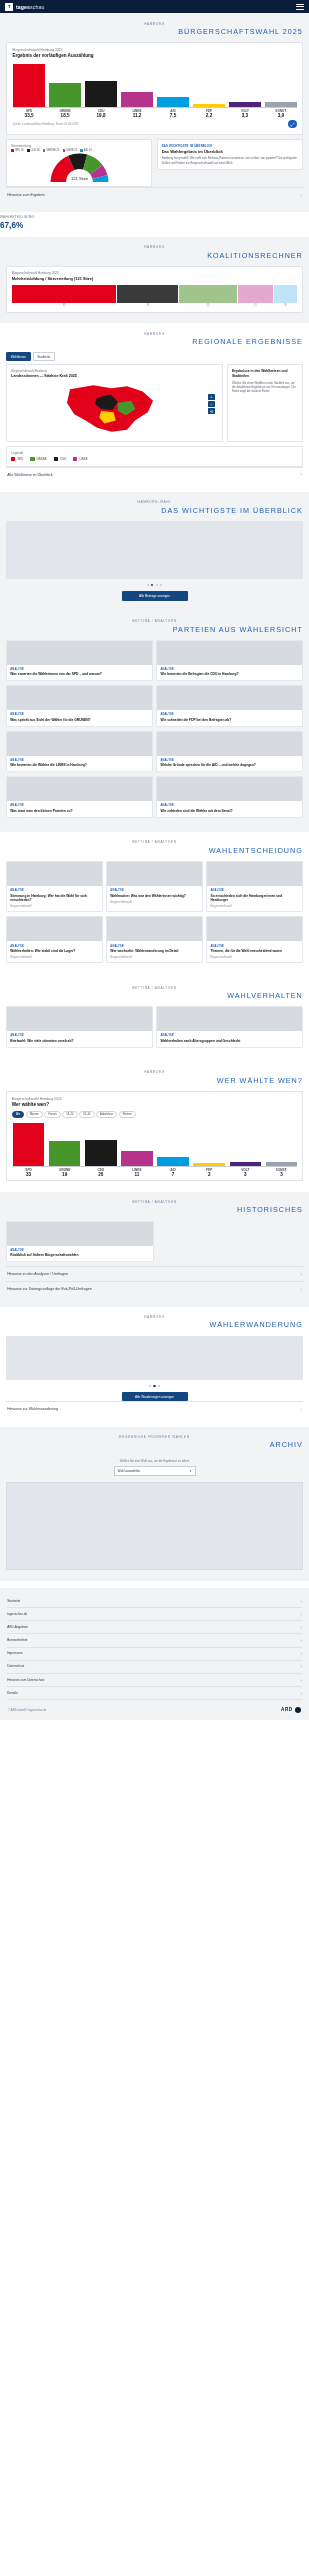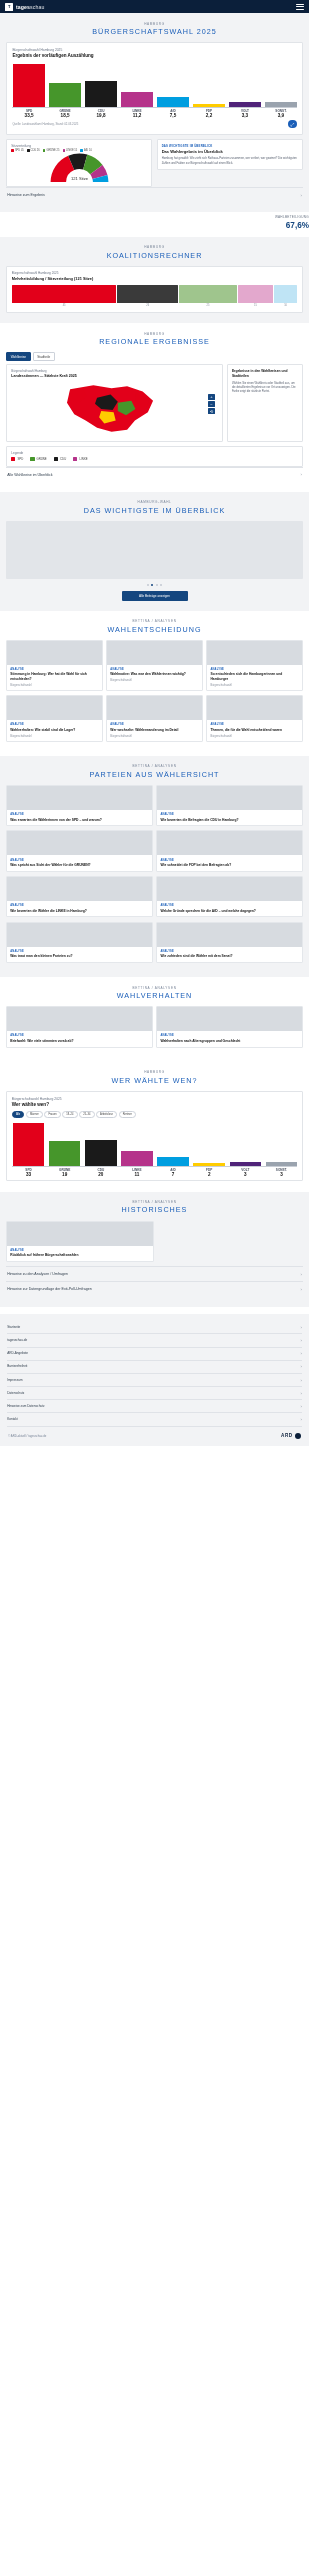--- a/index.html
+++ b/index.html
@@ -29,21 +29,21 @@
   .burger { width:8.2px; display:flex; flex-direction:column; gap:1.5px; }
   .burger i { display:block; height:0.8px; background:#fff; border-radius:0.5px; }
 
   
   .section { padding:8.2px 6.2px 10.3px; }
   .sec-kicker {
     text-align:center; font-size:3.1px; letter-spacing:0.7px; color:#7a8699;
     text-transform:uppercase; margin-bottom:1.5px;
   }
   .sec-title {
-    text-align:center; font-size:7.2px; letter-spacing:1px; color:#1a5eb8;
+    text-align:right; font-size:7.2px; letter-spacing:1px; color:#1a5eb8;
     text-transform:uppercase; font-weight:400; margin:0 0 6.2px;
   }
   .bg-grey { background:#f2f3f5; }
   .bg-white { background:#ffffff; }
 
   
   .card {
     background:#fff; border:0.5px solid #e1e4e8; border-radius:1px; padding:5.2px;
   }
   .card-label { font-size:3.3px; color:#6b7585; margin-bottom:1px; }
@@ -83,21 +83,21 @@
   .promo-title { font-size:4.1px; font-weight:bold; color:#111; margin:1.5px 0 2.1px; }
   .promo-text { font-size:2.8px; color:#5a6271; line-height:1.5; }
 
   .rowlink {
     display:flex; align-items:center; justify-content:space-between;
     border-top:0.5px solid #dfe2e7; padding:4.6px 1px; font-size:3.6px; color:#33404f;
   }
   .chev { color:#8e97a4; font-size:4.1px; }
 
   
-  .turnout { text-align:right; padding:2.1px 0 7.2px; }
+  .turnout { text-align:left; padding:2.1px 0 7.2px; }
   .turnout-label { font-size:3.1px; color:#6b7585; letter-spacing:0.3px; }
   .turnout-val { font-size:8.2px; font-weight:bold; color:#14467f; margin-top:2.1px; }
 
   
   .coal-card { background:#fff; border:0.5px solid #e1e4e8; border-radius:1px; padding:4.6px; }
   .coal-sub { font-size:3.1px; color:#6b7585; }
   .coal-title { font-size:3.9px; font-weight:bold; margin:1px 0 4.1px; color:#111; }
   .coal-bars { display:flex; height:17.5px; gap:1px; align-items:stretch; }
   .coal-seg { border-radius:0.5px; }
   .coal-axis { display:flex; gap:1px; margin-top:1.5px; }
@@ -421,20 +421,91 @@
     <div class="big-placeholder" style="height:58px"></div>
     <div class="dots" id="overview-dots">
         <div class="dot"></div>
         <div class="dot on"></div>
         <div class="dot"></div>
         <div class="dot"></div>
       </div>
     <div class="cta">Alle Beiträge anzeigen</div>
   </div>
 
+  <div class="section bg-grey">
+    <div class="sec-kicker">BETTINA / ANALYSEN</div>
+    <h2 class="sec-title">PARTEIEN AUS WÄHLERSICHT</h2>
+    <div id="pa-grid">
+        <div class="teaser-grid" style="margin-bottom: 4.1px;">
+          <div class="teaser">
+            <div class="teaser-img"></div>
+            <div class="teaser-body">
+              <div class="teaser-kicker">ANALYSE</div>
+              <div class="teaser-title">Was erwarten die Wählerinnen von der SPD – und warum?</div>
+            </div>
+          </div>
+          <div class="teaser">
+            <div class="teaser-img"></div>
+            <div class="teaser-body">
+              <div class="teaser-kicker">ANALYSE</div>
+              <div class="teaser-title">Wie bewerten die Befragten die CDU in Hamburg?</div>
+            </div>
+          </div>
+        </div>
+        <div class="teaser-grid" style="margin-bottom: 4.1px;">
+          <div class="teaser">
+            <div class="teaser-img"></div>
+            <div class="teaser-body">
+              <div class="teaser-kicker">ANALYSE</div>
+              <div class="teaser-title">Was spricht aus Sicht der Wähler für die GRÜNEN?</div>
+            </div>
+          </div>
+          <div class="teaser">
+            <div class="teaser-img"></div>
+            <div class="teaser-body">
+              <div class="teaser-kicker">ANALYSE</div>
+              <div class="teaser-title">Wie schneidet die FDP bei den Befragten ab?</div>
+            </div>
+          </div>
+        </div>
+        <div class="teaser-grid" style="margin-bottom: 4.1px;">
+          <div class="teaser">
+            <div class="teaser-img"></div>
+            <div class="teaser-body">
+              <div class="teaser-kicker">ANALYSE</div>
+              <div class="teaser-title">Wie bewerten die Wähler die LINKE in Hamburg?</div>
+            </div>
+          </div>
+          <div class="teaser">
+            <div class="teaser-img"></div>
+            <div class="teaser-body">
+              <div class="teaser-kicker">ANALYSE</div>
+              <div class="teaser-title">Welche Gründe sprechen für die AfD – und welche dagegen?</div>
+            </div>
+          </div>
+        </div>
+        <div class="teaser-grid" style="margin-bottom: 4.1px;">
+          <div class="teaser">
+            <div class="teaser-img"></div>
+            <div class="teaser-body">
+              <div class="teaser-kicker">ANALYSE</div>
+              <div class="teaser-title">Was traut man den kleinen Parteien zu?</div>
+            </div>
+          </div>
+          <div class="teaser">
+            <div class="teaser-img"></div>
+            <div class="teaser-body">
+              <div class="teaser-kicker">ANALYSE</div>
+              <div class="teaser-title">Wie zufrieden sind die Wähler mit dem Senat?</div>
+            </div>
+          </div>
+        </div>
+      </div>
+  </div>
+
   <div class="section bg-white">
     <div class="sec-kicker">BETTINA / ANALYSEN</div>
     <h2 class="sec-title">WAHLENTSCHEIDUNG</h2>
     <div id="we-grid">
         <div class="teaser-grid" style="margin-bottom: 4.1px;">
           <div class="teaser">
             <div class="teaser-img"></div>
             <div class="teaser-body">
               <div class="teaser-kicker">ANALYSE</div>
               <div class="teaser-title">Stimmung in Hamburg: Wer hat die Wahl für sich entschieden?</div>
@@ -474,91 +545,20 @@
               <div class="teaser-title">Wer wechselte: Wählerwanderung im Detail</div>
               <div class="teaser-meta">Bürgerschaftswahl</div>
             </div>
           </div>
           <div class="teaser">
             <div class="teaser-img"></div>
             <div class="teaser-body">
               <div class="teaser-kicker">ANALYSE</div>
               <div class="teaser-title">Themen, die für die Wahl entscheidend waren</div>
               <div class="teaser-meta">Bürgerschaftswahl</div>
-            </div>
-          </div>
-        </div>
-      </div>
-  </div>
-
-  <div class="section bg-grey">
-    <div class="sec-kicker">BETTINA / ANALYSEN</div>
-    <h2 class="sec-title">PARTEIEN AUS WÄHLERSICHT</h2>
-    <div id="pa-grid">
-        <div class="teaser-grid" style="margin-bottom: 4.1px;">
-          <div class="teaser">
-            <div class="teaser-img"></div>
-            <div class="teaser-body">
-              <div class="teaser-kicker">ANALYSE</div>
-              <div class="teaser-title">Was erwarten die Wählerinnen von der SPD – und warum?</div>
-            </div>
-          </div>
-          <div class="teaser">
-            <div class="teaser-img"></div>
-            <div class="teaser-body">
-              <div class="teaser-kicker">ANALYSE</div>
-              <div class="teaser-title">Wie bewerten die Befragten die CDU in Hamburg?</div>
-            </div>
-          </div>
-        </div>
-        <div class="teaser-grid" style="margin-bottom: 4.1px;">
-          <div class="teaser">
-            <div class="teaser-img"></div>
-            <div class="teaser-body">
-              <div class="teaser-kicker">ANALYSE</div>
-              <div class="teaser-title">Was spricht aus Sicht der Wähler für die GRÜNEN?</div>
-            </div>
-          </div>
-          <div class="teaser">
-            <div class="teaser-img"></div>
-            <div class="teaser-body">
-              <div class="teaser-kicker">ANALYSE</div>
-              <div class="teaser-title">Wie schneidet die FDP bei den Befragten ab?</div>
-            </div>
-          </div>
-        </div>
-        <div class="teaser-grid" style="margin-bottom: 4.1px;">
-          <div class="teaser">
-            <div class="teaser-img"></div>
-            <div class="teaser-body">
-              <div class="teaser-kicker">ANALYSE</div>
-              <div class="teaser-title">Wie bewerten die Wähler die LINKE in Hamburg?</div>
-            </div>
-          </div>
-          <div class="teaser">
-            <div class="teaser-img"></div>
-            <div class="teaser-body">
-              <div class="teaser-kicker">ANALYSE</div>
-              <div class="teaser-title">Welche Gründe sprechen für die AfD – und welche dagegen?</div>
-            </div>
-          </div>
-        </div>
-        <div class="teaser-grid" style="margin-bottom: 4.1px;">
-          <div class="teaser">
-            <div class="teaser-img"></div>
-            <div class="teaser-body">
-              <div class="teaser-kicker">ANALYSE</div>
-              <div class="teaser-title">Was traut man den kleinen Parteien zu?</div>
-            </div>
-          </div>
-          <div class="teaser">
-            <div class="teaser-img"></div>
-            <div class="teaser-body">
-              <div class="teaser-kicker">ANALYSE</div>
-              <div class="teaser-title">Wie zufrieden sind die Wähler mit dem Senat?</div>
             </div>
           </div>
         </div>
       </div>
   </div>
 
   <div class="section bg-white">
     <div class="sec-kicker">BETTINA / ANALYSEN</div>
     <h2 class="sec-title">WAHLVERHALTEN</h2>
     <div id="wv-grid">
@@ -683,21 +683,48 @@
           <span class="chev">›</span>
         </div>
         <div class="rowlink">
           <span>Hinweise zur Datengrundlage der Exit-Poll-Umfragen</span>
           <span class="chev">›</span>
         </div>
       </div>
   </div>
 
 
-
+  <div class="section bg-white">
+    <div class="sec-kicker">HAMBURG</div>
+    <h2 class="sec-title">WÄHLERWANDERUNG</h2>
+    <div class="big-placeholder" style="height:44px"></div>
+    <div class="dots" id="wd-dots">
+        <div class="dot"></div>
+        <div class="dot on"></div>
+        <div class="dot"></div>
+      </div>
+    <div class="cta">Alle Wanderungen anzeigen</div>
+    <div class="rowlink">
+      <span>Hinweise zur Wählerwanderung</span>
+      <span class="chev">›</span>
+    </div>
+  </div>
+
+  <div class="section bg-grey">
+    <div class="sec-kicker">ERGEBNISSE FRÜHERER WAHLEN</div>
+    <h2 class="sec-title">ARCHIV</h2>
+    <div class="archiv-box">
+      <div class="archiv-lead">Wählen Sie eine Wahl aus, um die Ergebnisse zu sehen</div>
+      <div class="select">
+        <span>Wahl auswählen</span>
+        <span>▾</span>
+      </div>
+    </div>
+    <div class="ad-box" style="margin-left:0;margin-right:0"></div>
+  </div>
 
   <div class="footer">
     <div id="footer-items">
         <div class="f-item">
           <span>Startseite</span>
           <span class="chev">›</span>
         </div>
         <div class="f-item">
           <span>tagesschau.de</span>
           <span class="chev">›</span>

